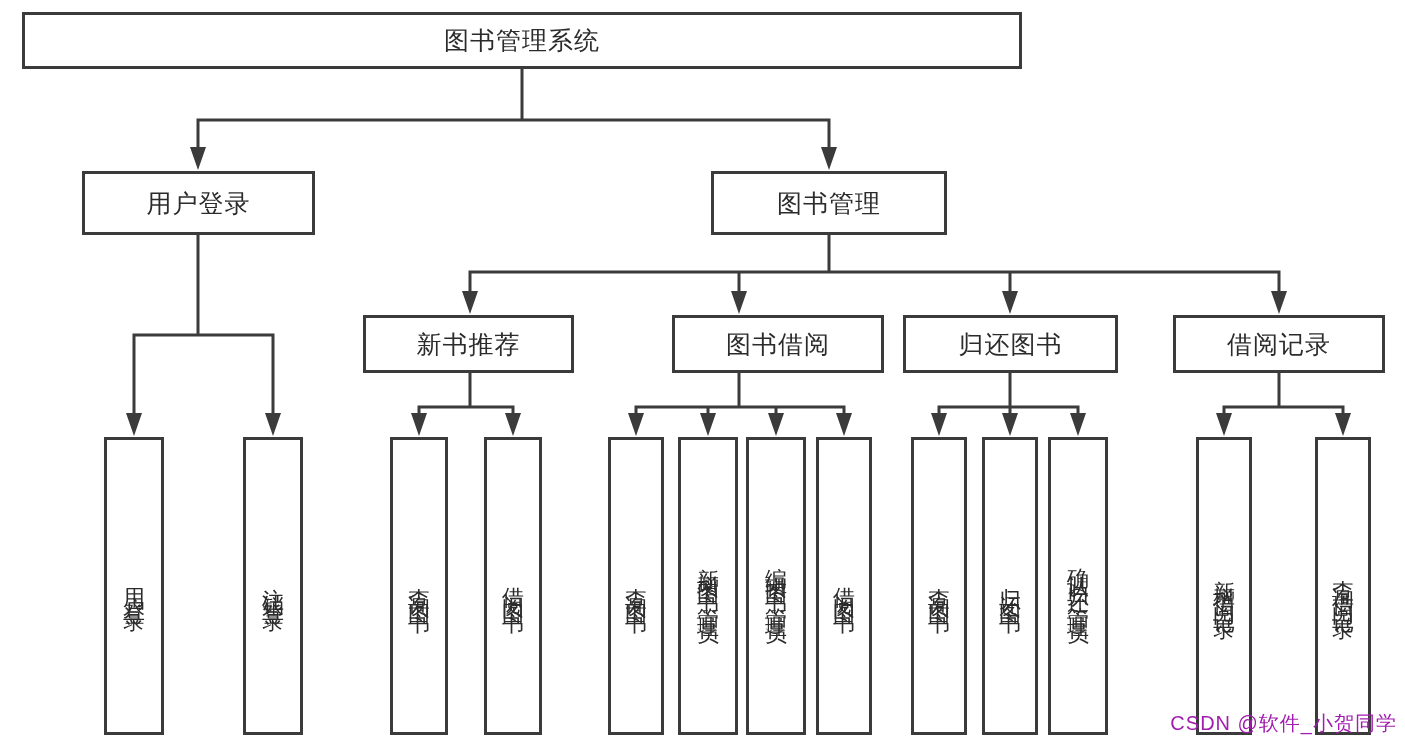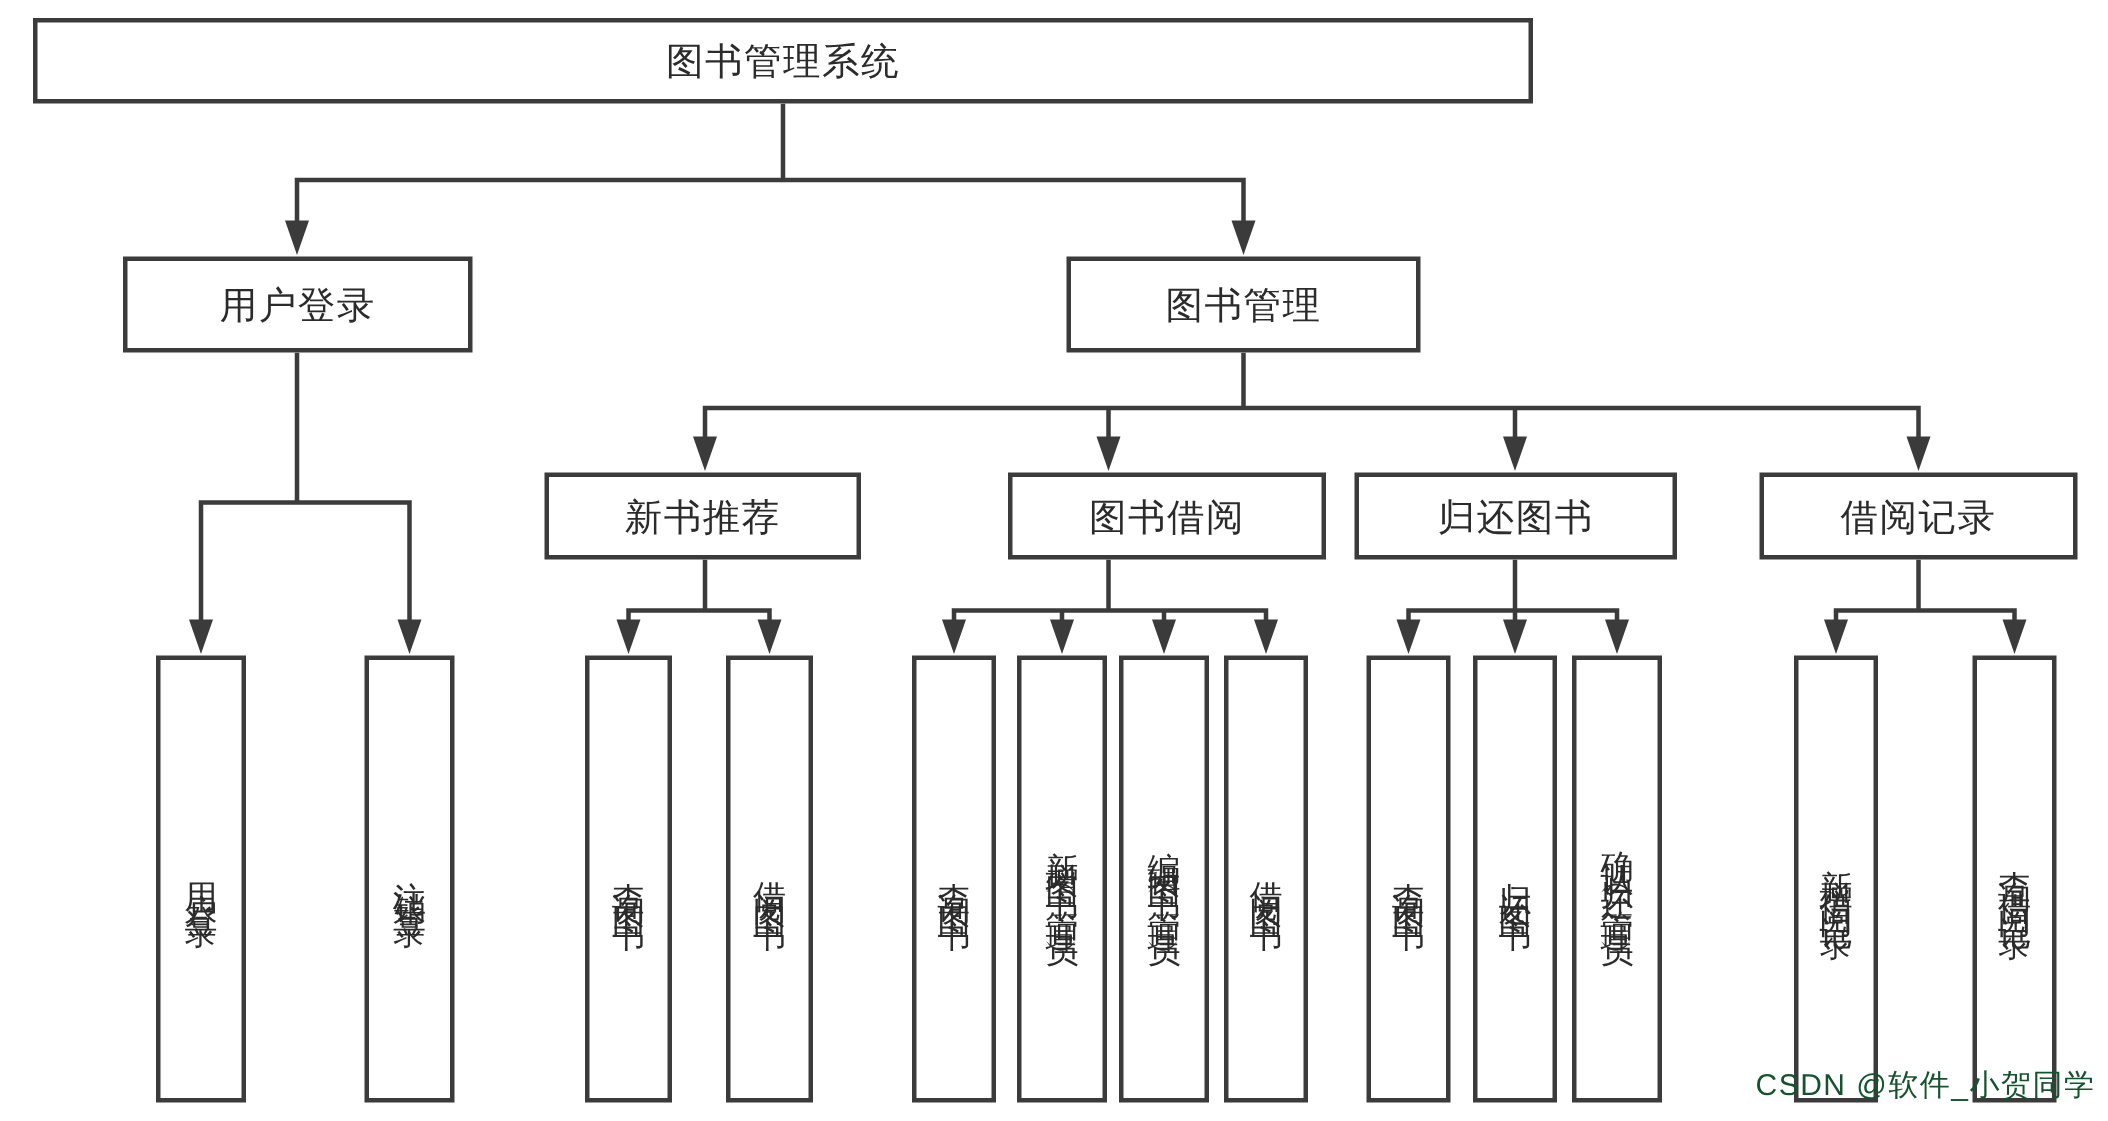--- a/index.html
+++ b/index.html
@@ -67,21 +67,21 @@
   .p9  { left: 911px;  width: 56px; }
   .p10 { left: 982px;  width: 56px; }
   .p11 { left: 1048px; width: 60px; }
   .p12 { left: 1196px; width: 56px; }
   .p13 { left: 1315px; width: 56px; }
   #watermark {
     position: absolute;
     right: 8px;
     bottom: 10px;
     font-size: 20px;
-    color: #14532d;
+    color: #a21caf;
     letter-spacing: 1px;
     z-index: 3;
     white-space: nowrap;
   }
 </style>
 </head>
 <body>
 
 <div id="stage">
 

